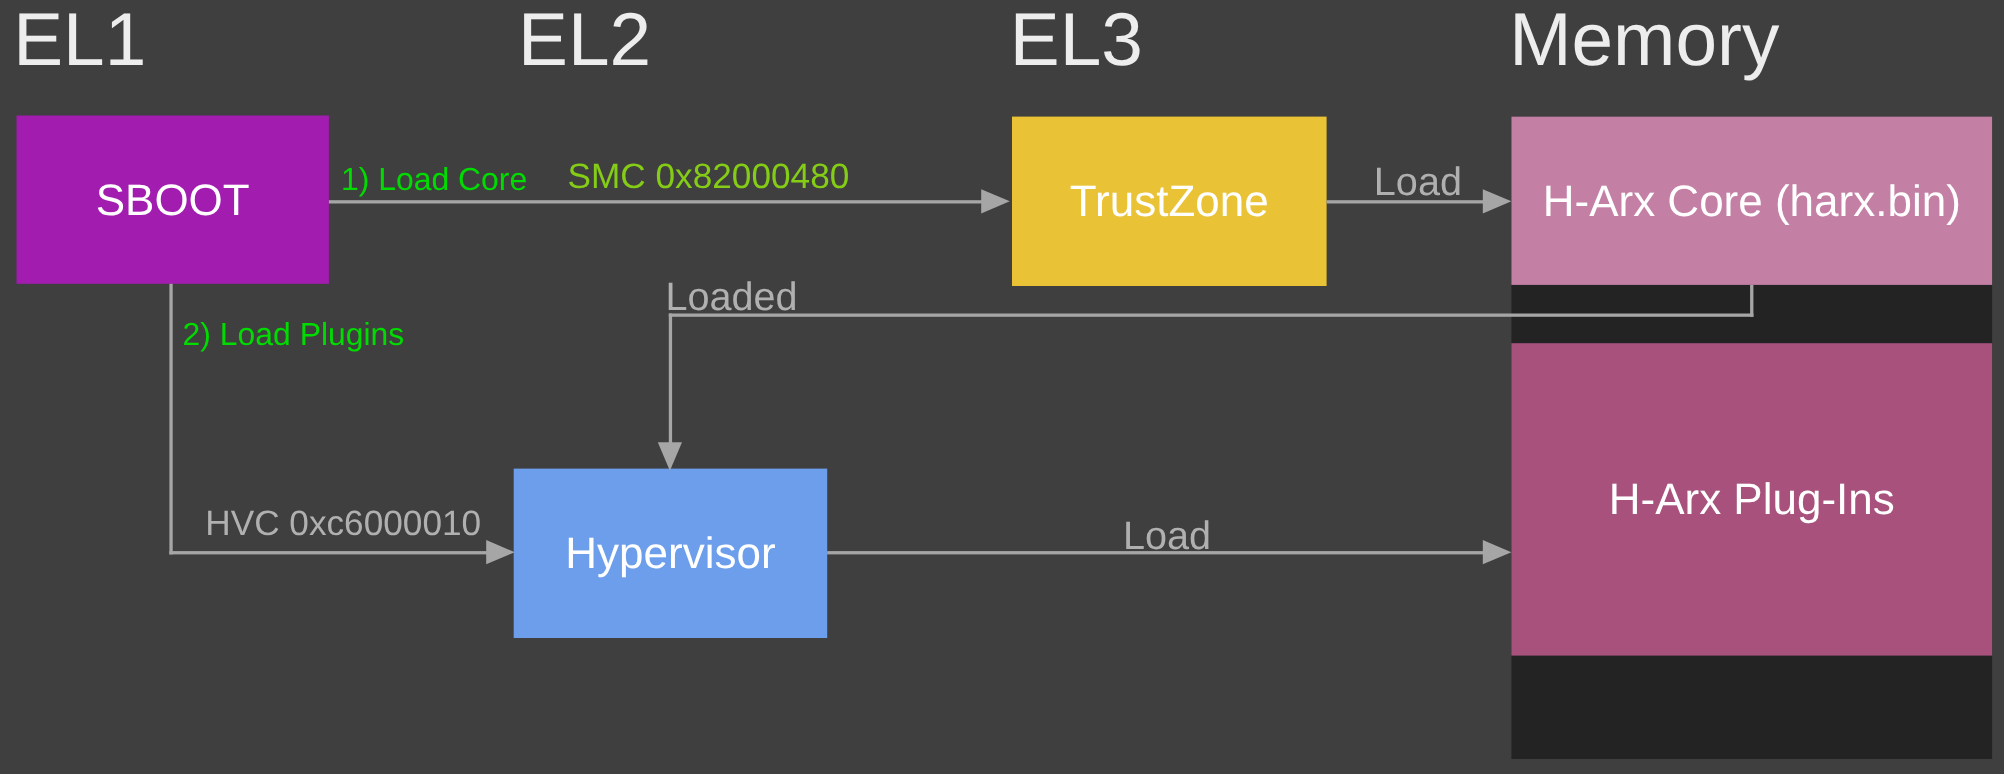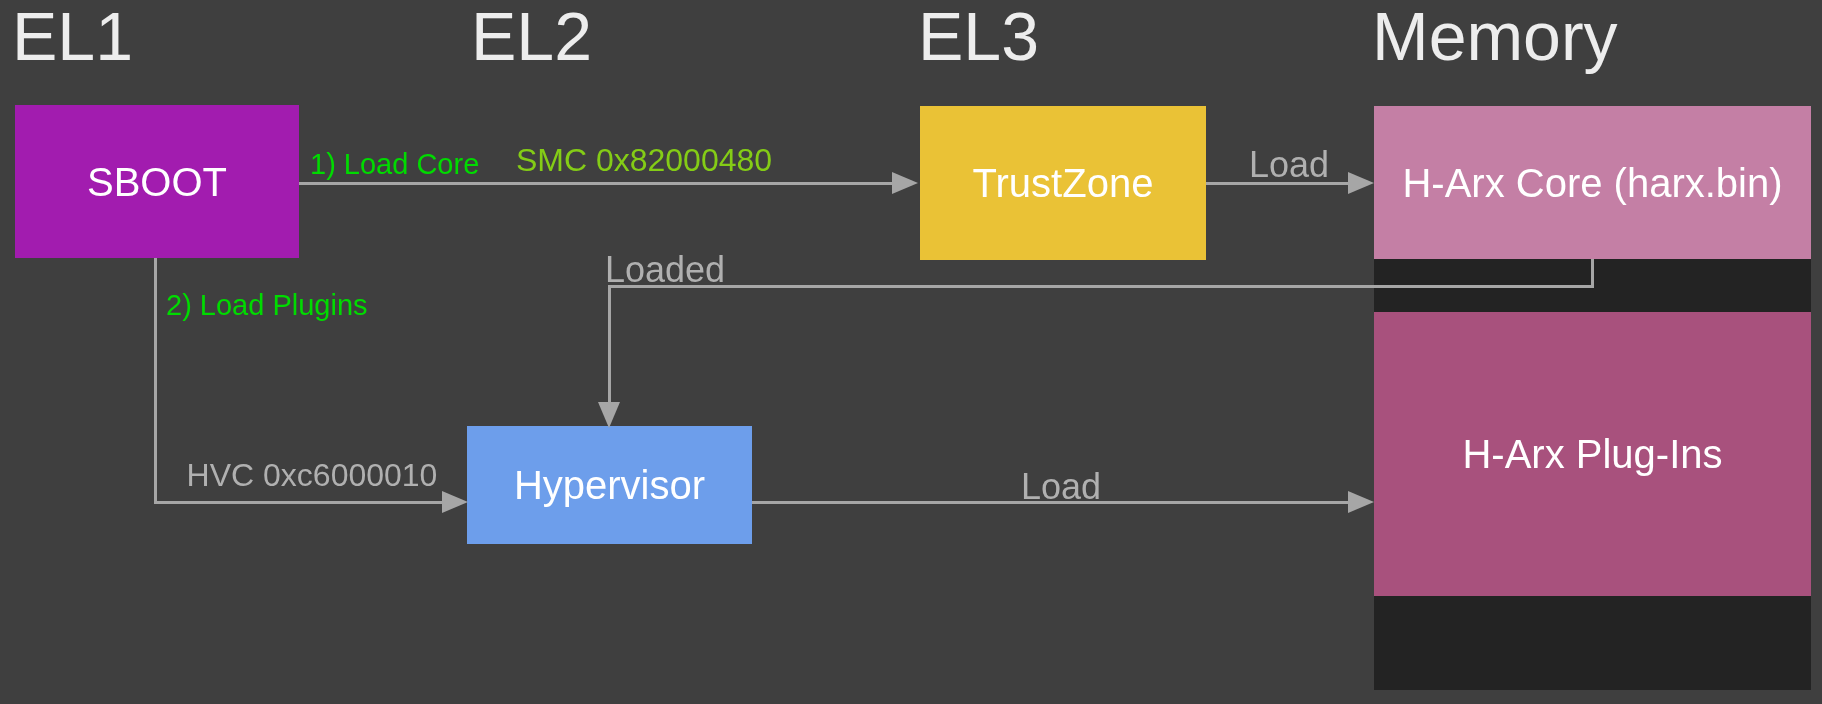--- a/index.html
+++ b/index.html
@@ -44,21 +44,21 @@
   <div class="backdrop" style="left: 1374px; top: 106px; width: 437px; height: 584px; background-color: rgb(35, 35, 35);"></div>
 
   <div class="node" style="left: 15px; top: 105px; width: 284px; height: 153px; background-color: #a21caf;">
     <span>SBOOT</span>
   </div>
 
   <div class="node" style="left: 920px; top: 106px; width: 286px; height: 154px; background-color: rgb(234, 194, 54);">
     <span>TrustZone</span>
   </div>
 
-  <div class="node" style="left: 467px; top: 426px; width: 285px; height: 118px; background-color: rgb(109, 158, 235);">
+  <div class="node" style="left: 467px; top: 426px; width: 285px; height: 154px; background-color: rgb(109, 158, 235);">
     <span>Hypervisor</span>
   </div>
 
   <div class="node" style="left: 1374px; top: 106px; width: 437px; height: 153px; background-color: rgb(196, 127, 165);">
     <span>H-Arx Core (harx.bin)</span>
   </div>
 
   <div class="node" style="left: 1374px; top: 312px; width: 437px; height: 284px; background-color: rgb(168, 81, 125);">
     <span>H-Arx Plug-Ins</span>
   </div>

